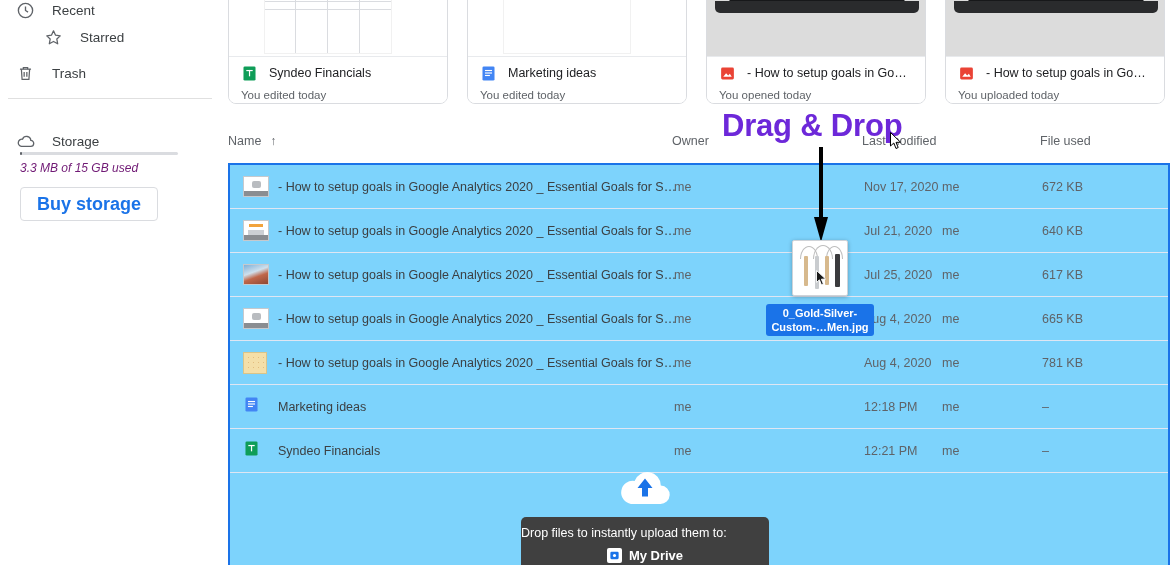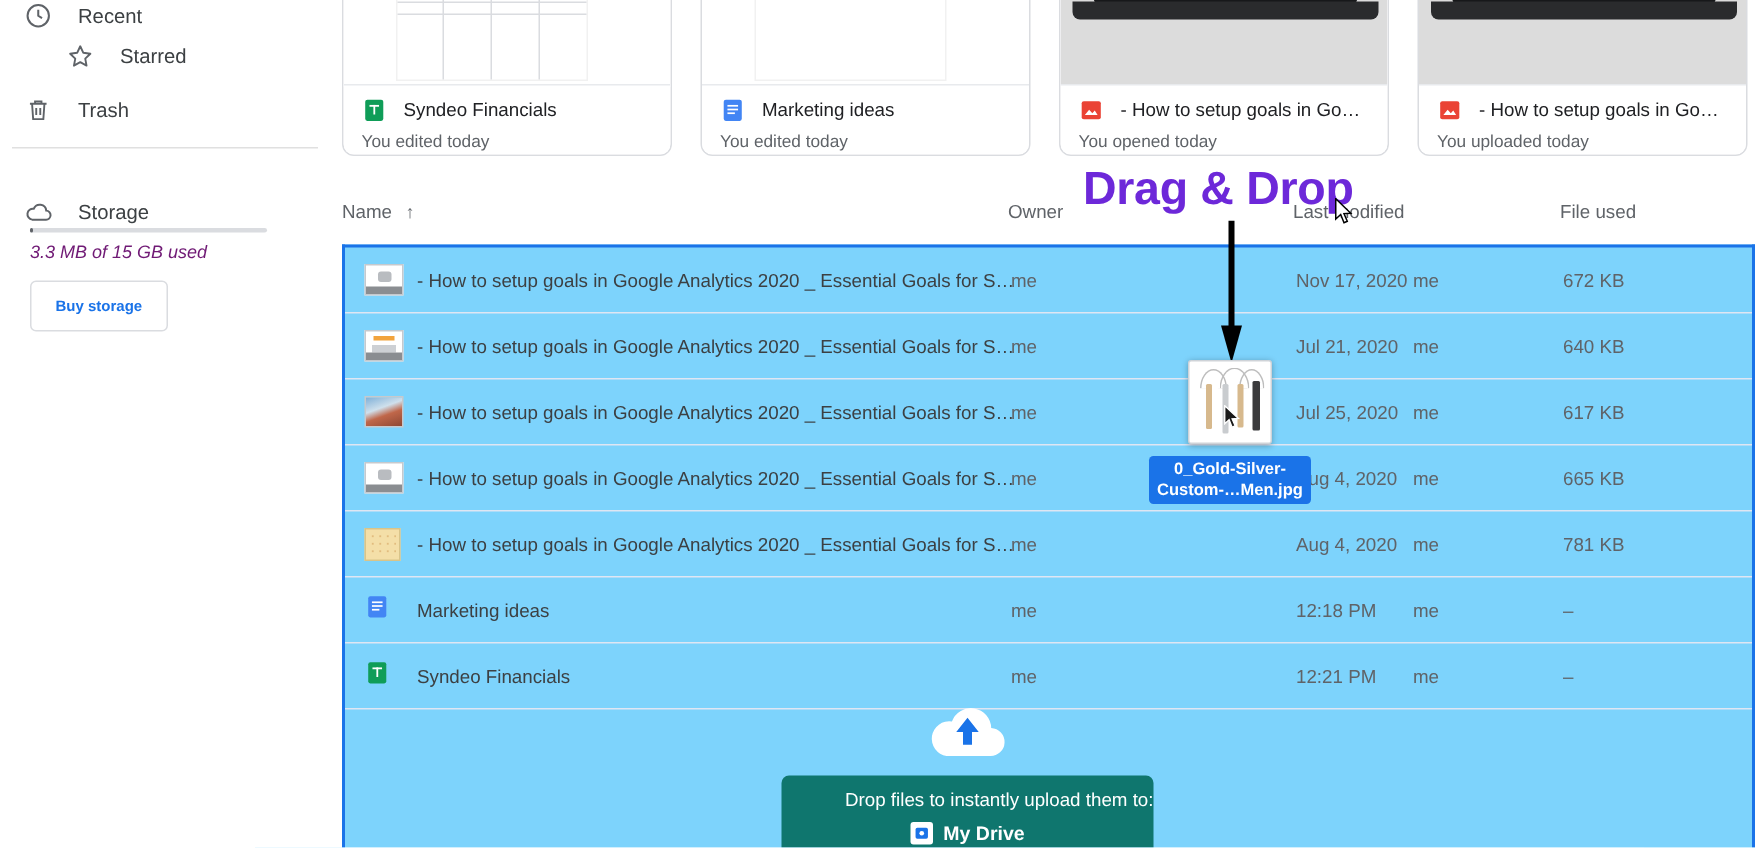--- a/index.html
+++ b/index.html
@@ -33,21 +33,21 @@
     background:#dadce0; border-radius:2px;
   }
   .storage-bar-fill { height:3px; width:2px; background:#5f6368; border-radius:2px;}
   .storage-text {
     position:absolute; left:20px; font-size:12px; color:#701a75;font-style:italic;
   }
   .buy-storage {
     position:absolute; left:20px; height:32px; padding:0 16px;
     display:flex; align-items:center; justify-content:center;
     border:1px solid #dadce0; border-radius:4px;
-    color:#1a73e8; font-size:10px; font-weight:600; background:#fff;
+    color:#1a73e8; font-size:18px; font-weight:600; background:#fff;
     cursor:pointer;
     text-align:right;
   }
 
   
   #cards { position:absolute; left:228px; top:-80px; width:942px; height:190px; }
   .card {
     position:absolute; top:0; width:220px; height:184px;
     border:1px solid #dadce0; border-radius:8px; background:#fff;
     overflow:hidden; box-sizing:border-box;
@@ -152,22 +152,22 @@
   }
   #arrow { position:absolute; left:814px; top:147px; width:14px; height:95px; }
   #mouse-cursor { position:absolute; left:890px; top:132px; width:12px; height:18px; }
 
   
   #upload-cloud {
     position:absolute; left:617px; top:468px; width:56px; height:38px;
   }
   #drop-banner {
     position:absolute; left:521px; top:517px; width:248px; height:48px;
-    background:#0f766e; border-radius:5px 5px 0 0; color:#fff;
-    box-sizing:border-box; padding-top:9px; text-align:right;
+    background:#404040; border-radius:5px 5px 0 0; color:#fff;
+    box-sizing:border-box; padding-top:9px; text-align:left;
   }
   #drop-banner .dtitle { font-size:12.5px; }
   #drop-banner .ddest { font-size:13px; font-weight:bold; margin-top:8px;
     display:flex; align-items:center; justify-content:center; gap:7px;}
   .drive-chip { width:15px; height:15px; background:#fff; border-radius:2px;
     display:flex; align-items:center; justify-content:center;}
 </style>
 </head>
 <body>
 

